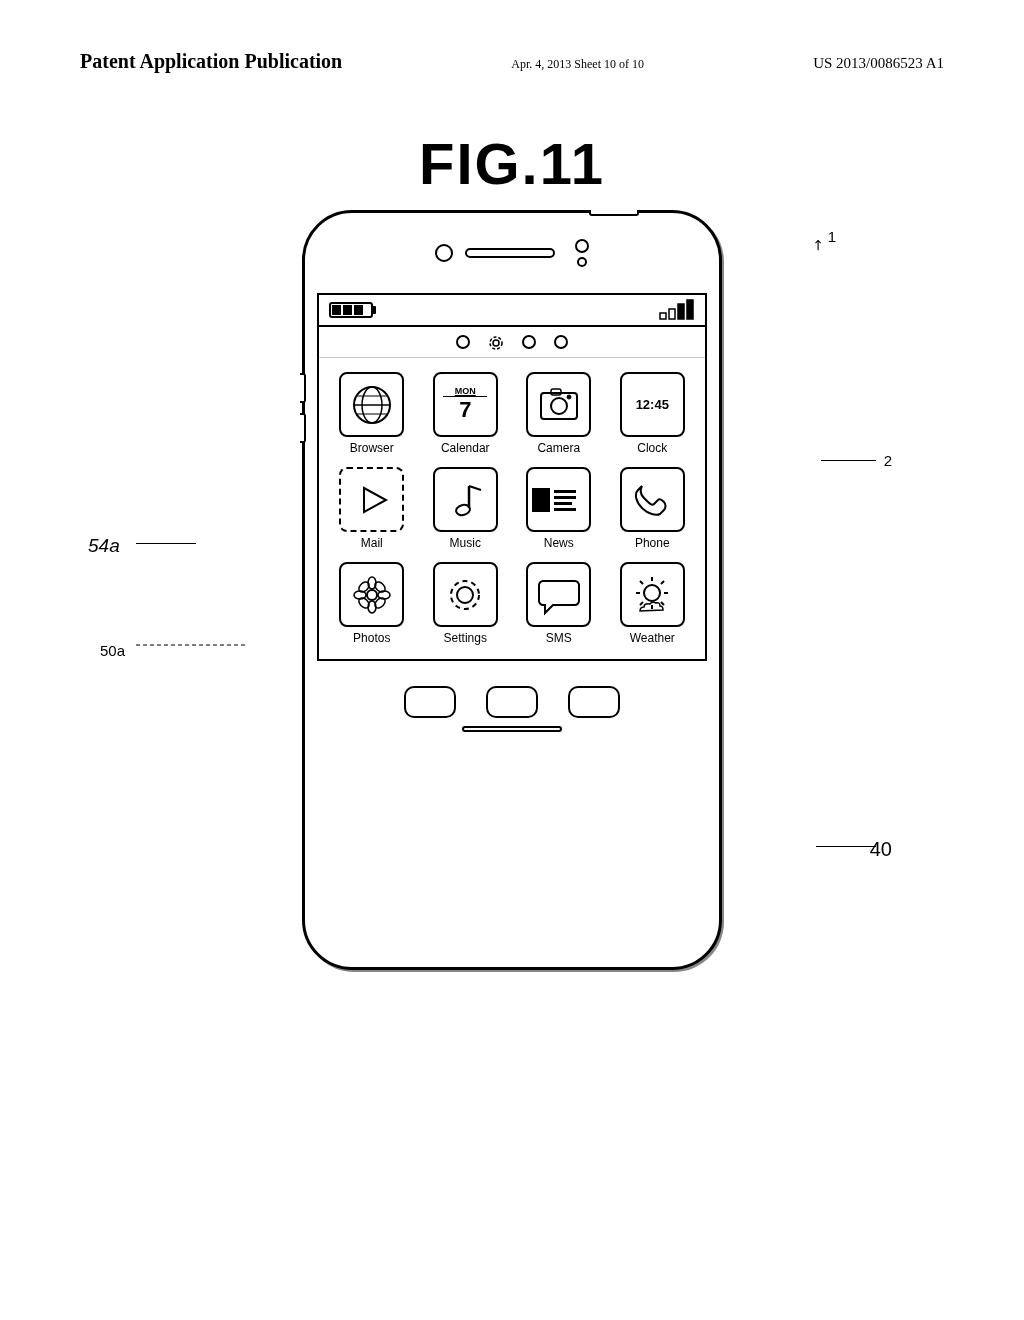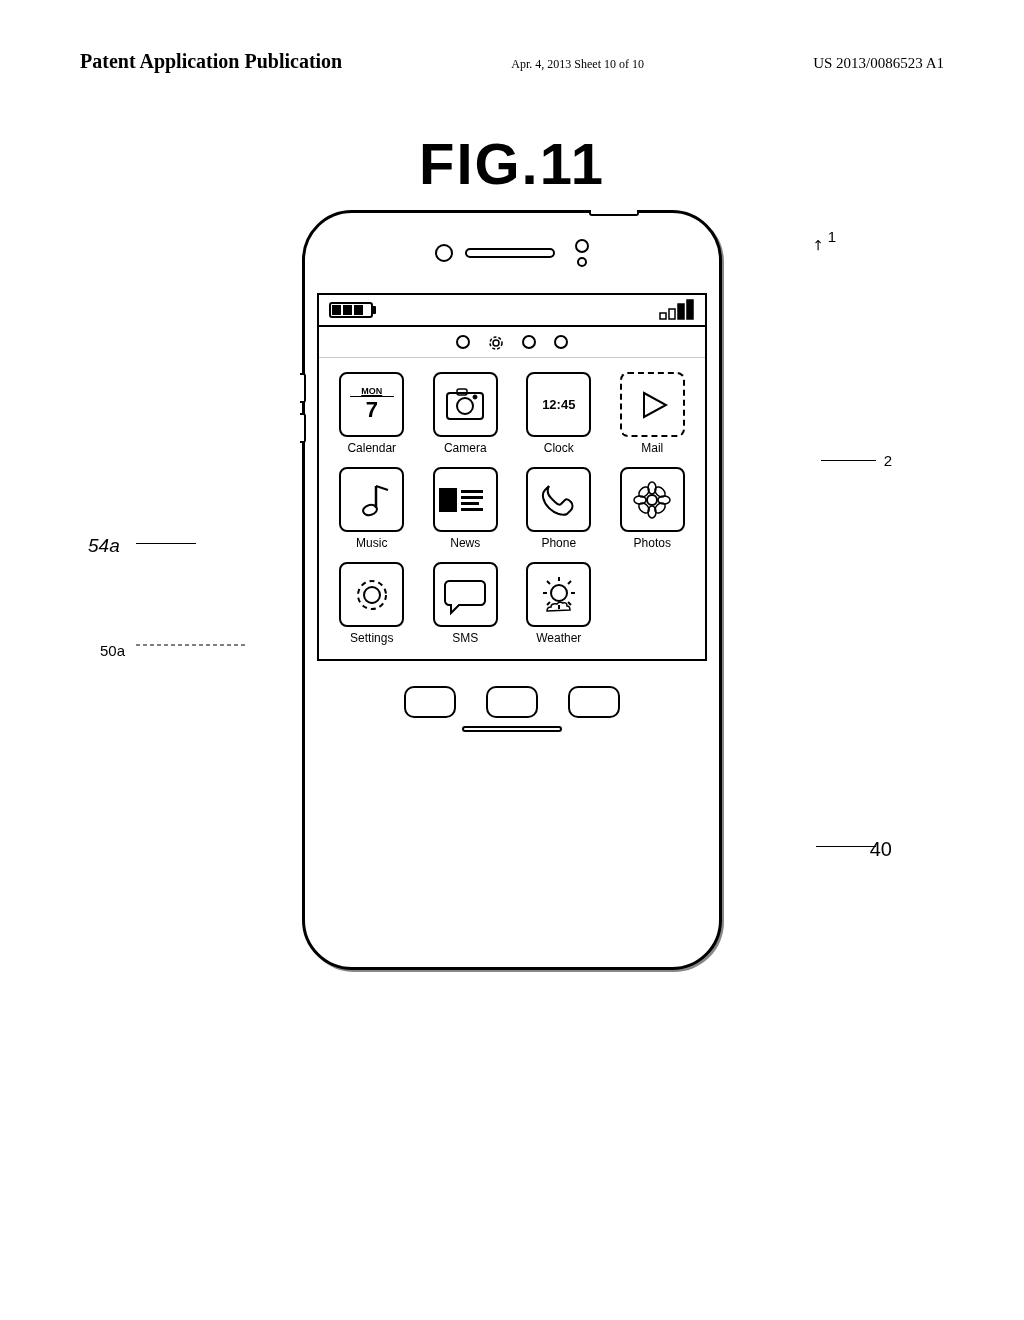--- a/index.html
+++ b/index.html
@@ -349,20 +349,32 @@
         <svg width="16" height="16">
           <circle cx="8" cy="8" r="3" stroke="#000" stroke-width="1.5" fill="none"></circle>
           <circle cx="8" cy="8" r="6" stroke="#000" stroke-width="1.5" fill="none" stroke-dasharray="3,2"></circle>
         </svg>
         <div style="width:14px;height:14px;border:2px solid #000;border-radius:50%;"></div>
         <div style="width:14px;height:14px;border:2px solid #000;border-radius:50%;"></div>
       </div>
 
       <div class="app-grid">
 
+        <div class="app-item">
+          <div class="app-icon">
+            <svg width="44" height="44">
+              <circle cx="22" cy="22" r="18" stroke="#000" stroke-width="2" fill="none"></circle>
+              <ellipse cx="22" cy="22" rx="10" ry="18" stroke="#000" stroke-width="1.5" fill="none"></ellipse>
+              <line x1="4" y1="22" x2="40" y2="22" stroke="#000" stroke-width="1.5"></line>
+              <line x1="6" y1="13" x2="38" y2="13" stroke="#000" stroke-width="1"></line>
+              <line x1="6" y1="31" x2="38" y2="31" stroke="#000" stroke-width="1"></line>
+            </svg>
+          </div>
+          <span class="app-label">Browser</span>
+        </div>
 
 
         <div class="app-item">
           <div class="app-icon">
             <div class="calendar-icon-inner" style="width:48px; padding:2px;">
               <div class="cal-header">MON</div>
               <div class="cal-number">7</div>
             </div>
           </div>
           <span class="app-label">Calendar</span>

